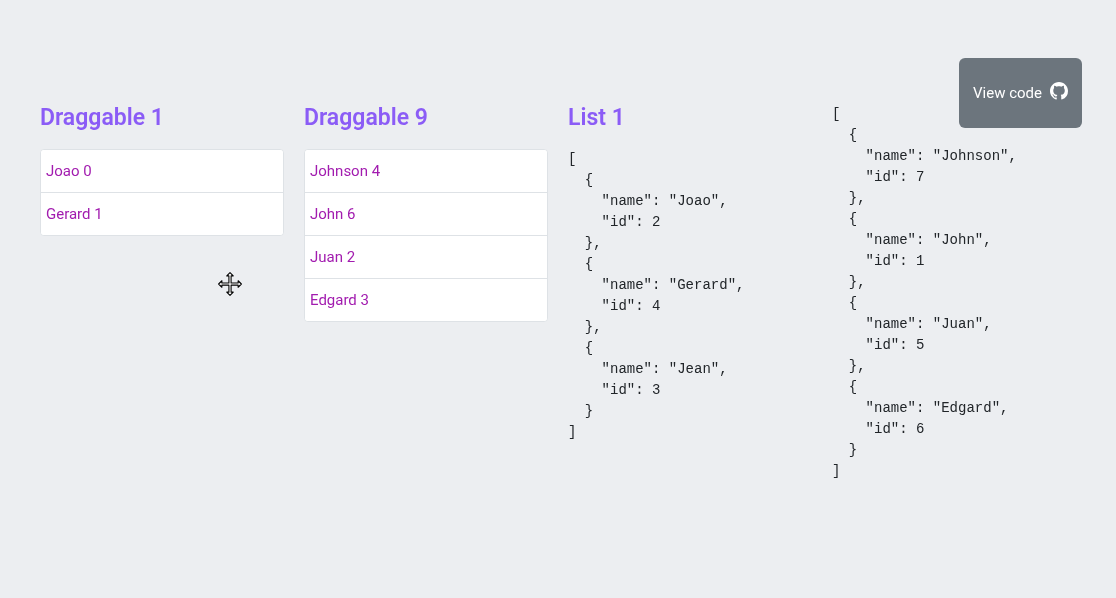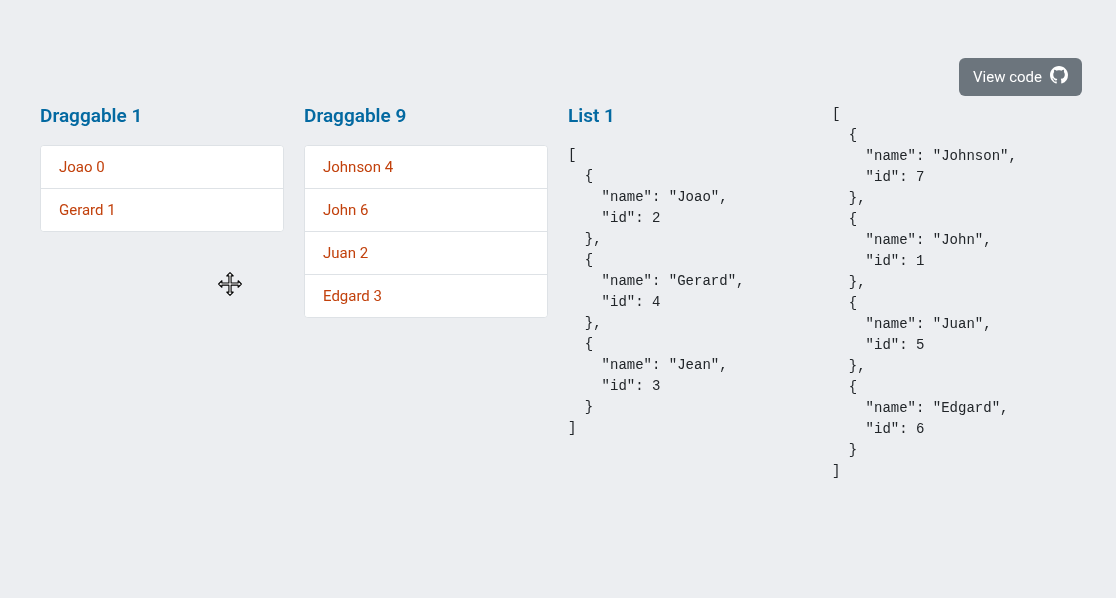--- a/index.html
+++ b/index.html
@@ -19,59 +19,59 @@
       height: 100%;
     }
     .view-code-btn {
       position: absolute;
       top: 48px;
       right: 24px;
       background: #6c757d;
       color: #fff;
       border: none;
       border-radius: 6px;
-      padding: 8px 14px;
+      padding: 24px 14px;
       font-size: 15px;
       cursor: pointer;
       display: inline-flex;
       align-items: center;
       gap: 8px;
       font-family: inherit;
     }
     .github-icon { width: 18px; height: 18px; fill: currentColor; }
 
     .cols {
       display: flex;
       gap: 20px;
       padding: 94px 30px 20px 30px;
     }
     .col {
       flex: 1;
       min-width: 0;
     }
     .col h3 {
-      font-size: 19px;
+      font-size: 23px;
       font-weight: 600;
-      color: #0369a1;
+      color: #8b5cf6;
       margin-bottom: 18px;
     }
     .list-group {
       display: flex;
       flex-direction: column;
       border: 1px solid #dee2e6;
       border-radius: 4px;
       overflow: hidden;
       background: #fff;
     }
     .list-item {
       background: #fff;
       border-bottom: 1px solid #dee2e6;
-      padding: 12px 18px;
+      padding: 12px 5px;
       font-size: 15px;
-      color: #c2410c;
+      color: #a21caf;
       cursor: move;
       position: relative;
     }
     .list-item:last-child { border-bottom: none; }
 
     pre.json {
       font-family: SFMono-Regular, Menlo, Monaco, Consolas, "Courier New", monospace;
       font-size: 14px;
       line-height: 1.5;
       color: #212529;

